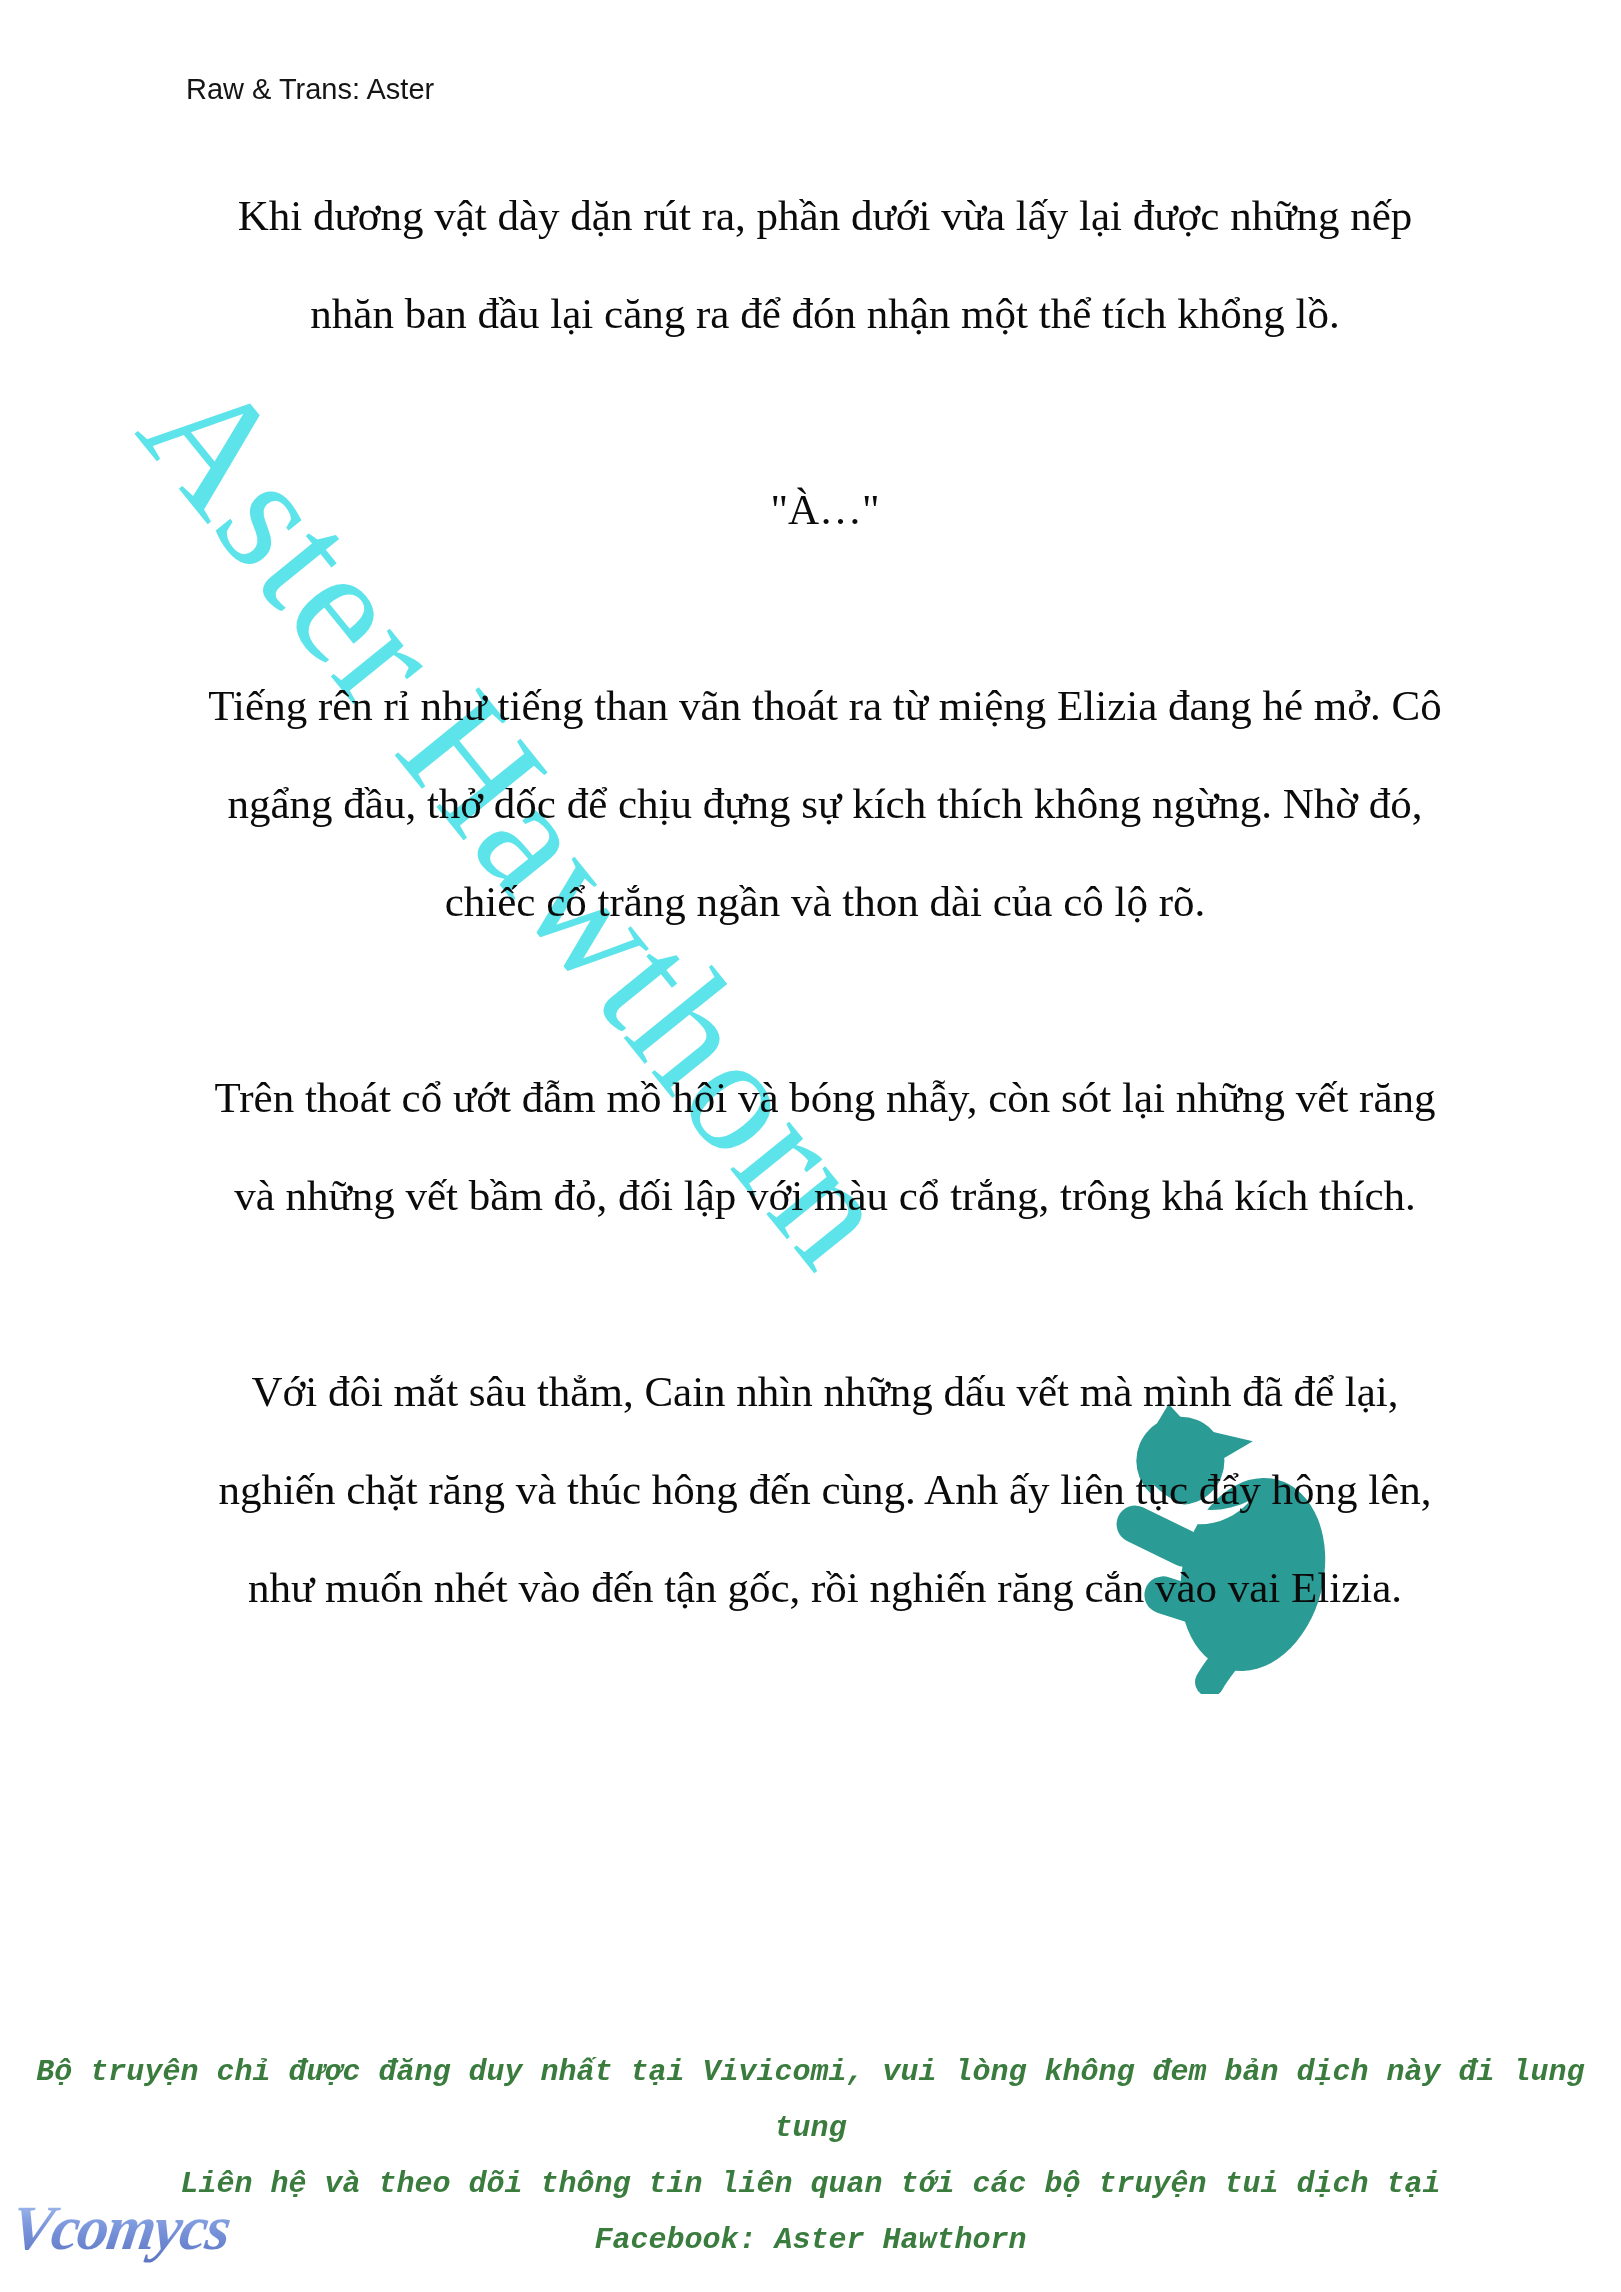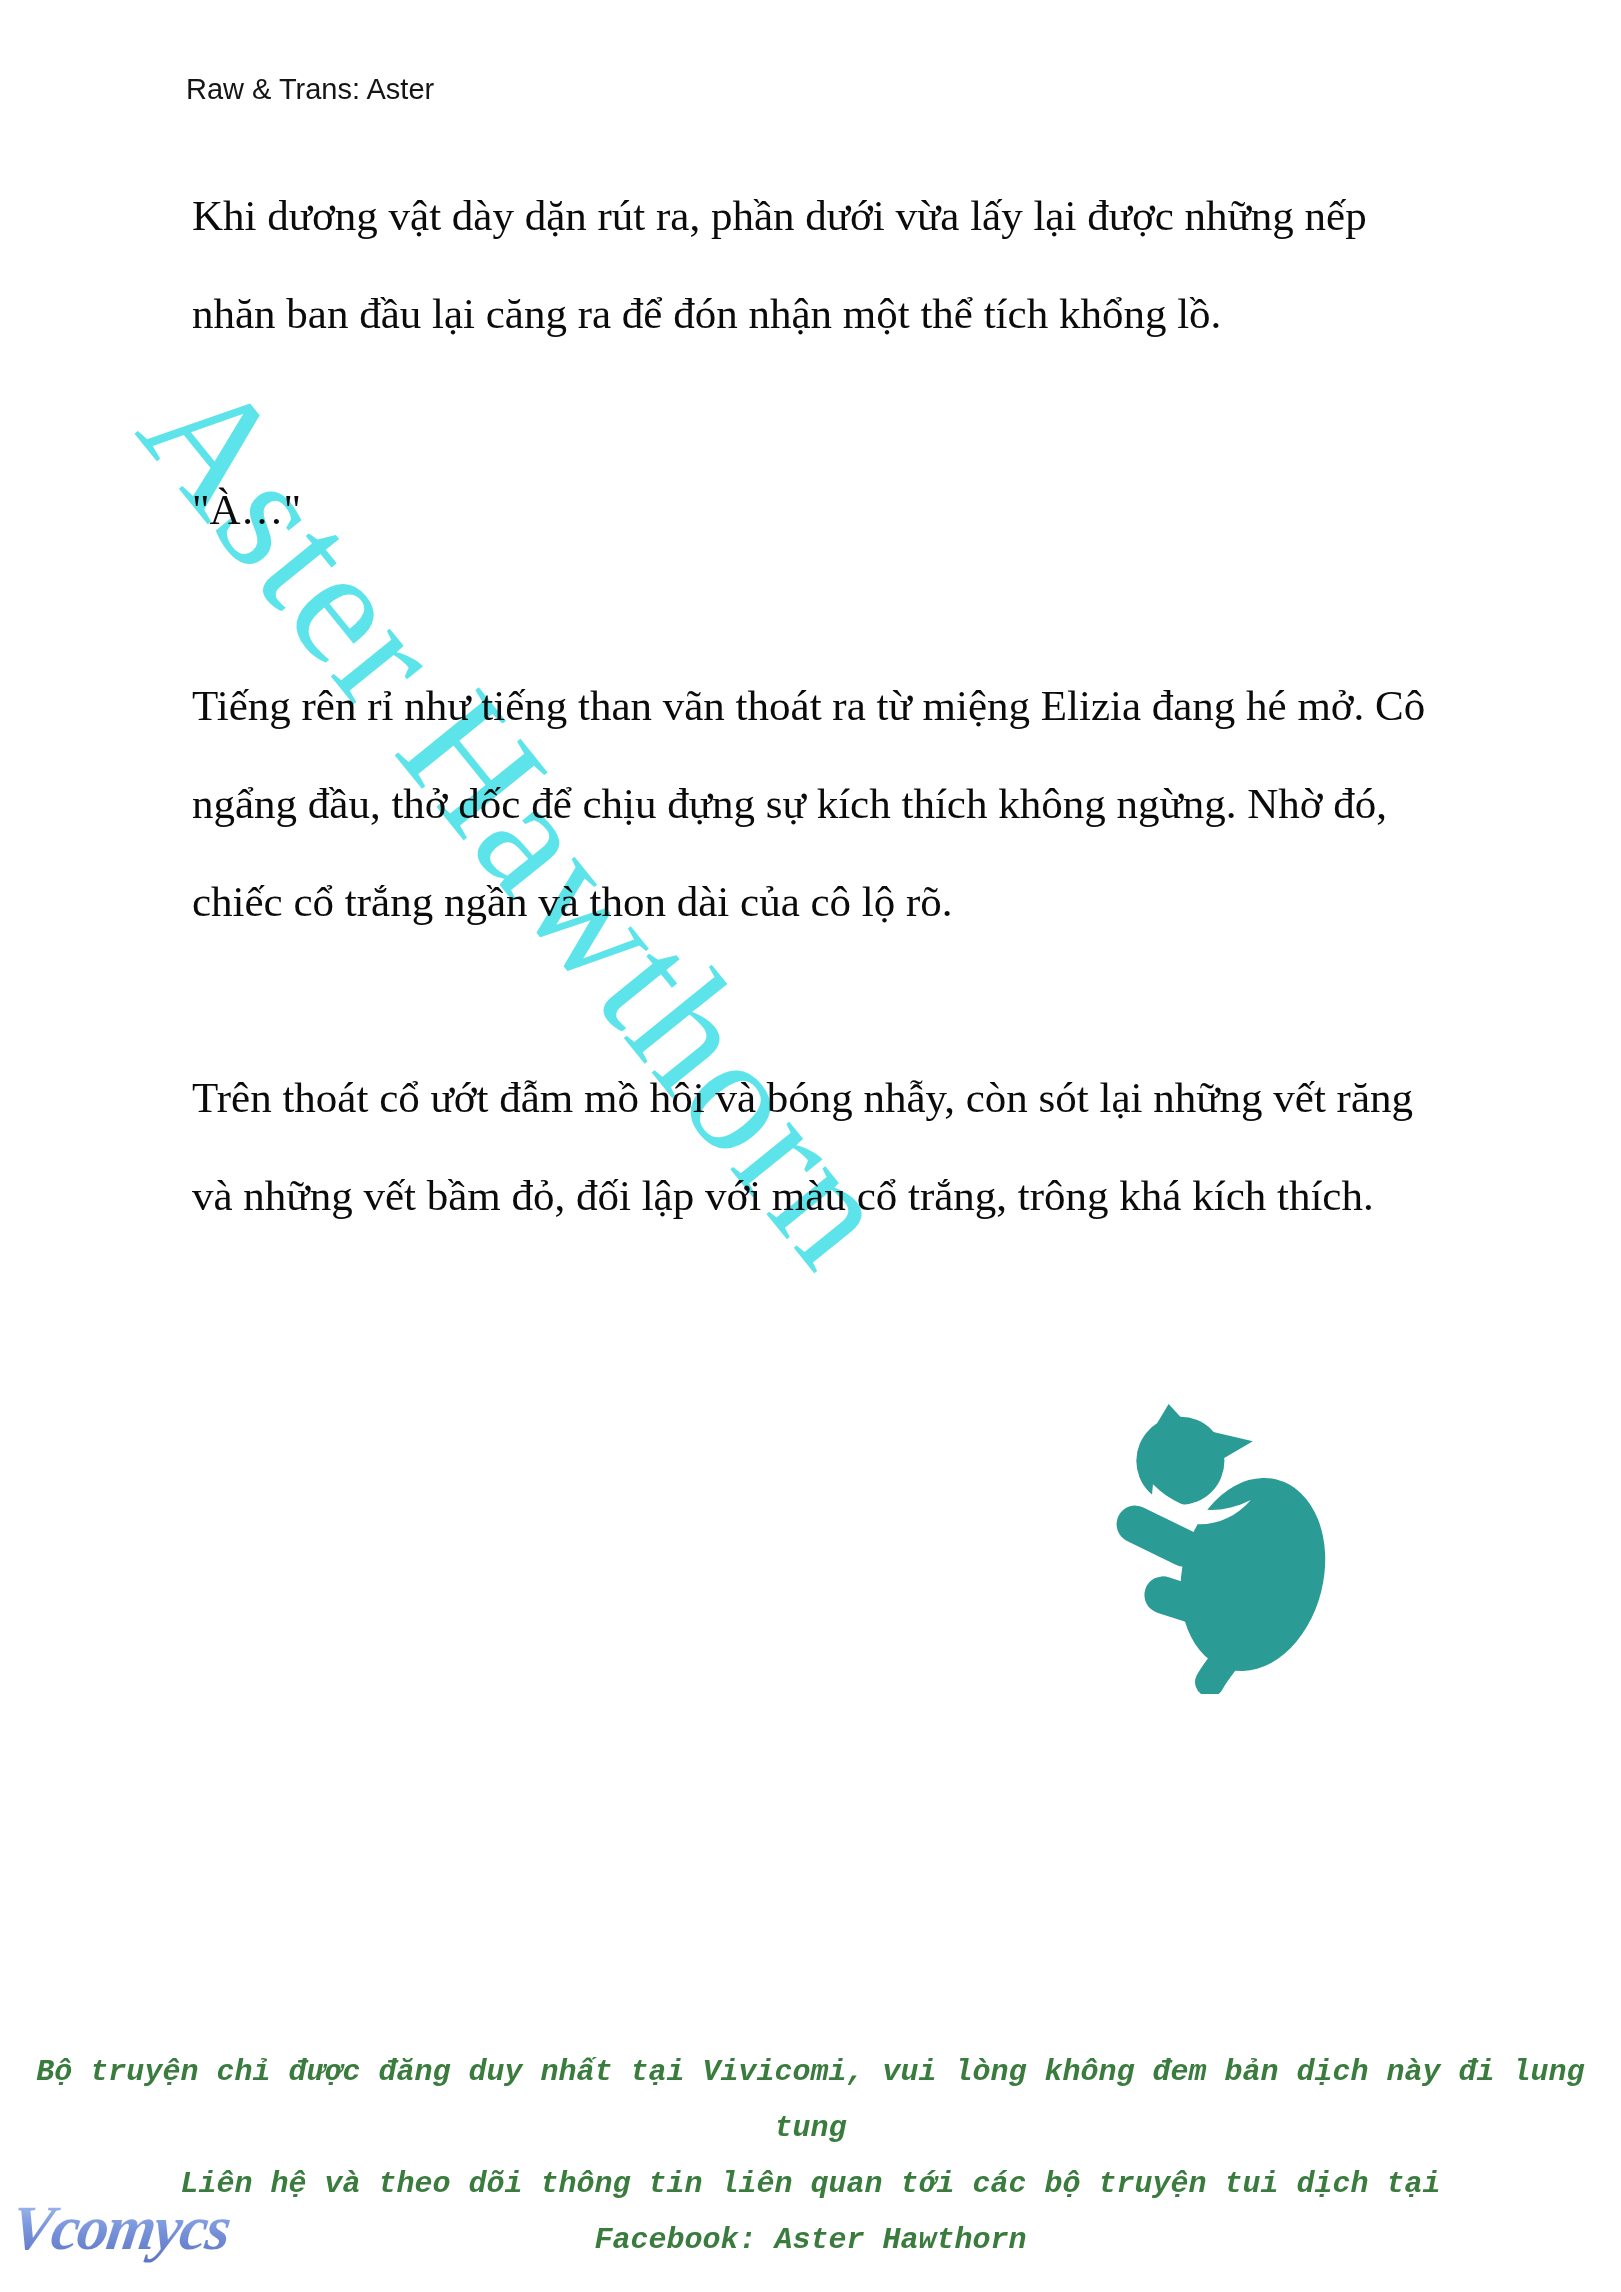--- a/index.html
+++ b/index.html
@@ -36,21 +36,21 @@
   .body-text {
     position: absolute;
     left: 192px;
     top: 167px;
     width: 1266px;
     font-size: 43px;
     line-height: 98px;
     color: #0b0b0b;
     z-index: 2;
   }
-  .body-text p { margin: 0 0 98px 0; }
+  .body-text p { margin: 0 0 98px 0; text-align: center; }
   .cat-wrap {
     position: absolute;
     left: 1104px;
     top: 1400px;
     width: 235px;
     height: 294px;
     z-index: 1;
   }
   .footer-note {
     position: absolute;
@@ -91,20 +91,21 @@
 
   <div class="credit-header">Raw &amp; Trans: Aster</div>
 
   <div class="watermark">Aster Hawthorn</div>
 
   <div class="body-text">
     <p>Khi dương vật dày dặn rút ra, phần dưới vừa lấy lại được những nếp nhăn ban đầu lại căng ra để đón nhận một thể tích khổng lồ.</p>
     <p>"À…"</p>
     <p>Tiếng rên rỉ như tiếng than vãn thoát ra từ miệng Elizia đang hé mở. Cô ngẩng đầu, thở dốc để chịu đựng sự kích thích không ngừng. Nhờ đó, chiếc cổ trắng ngần và thon dài của cô lộ rõ.</p>
     <p>Trên thoát cổ ướt đẫm mồ hôi và bóng nhẫy, còn sót lại những vết răng và những vết bầm đỏ, đối lập với màu cổ trắng, trông khá kích thích.</p>
+    <p>Với đôi mắt sâu thẳm, Cain nhìn những dấu vết mà mình đã để lại, nghiến chặt răng và thúc hông đến cùng. Anh ấy liên tục đẩy hông lên, như muốn nhét vào đến tận gốc, rồi nghiến răng cắn vào vai Elizia.</p>
   </div>
 
   <div class="cat-wrap">
     <svg width="235" height="294" viewBox="0 0 240 300" xmlns="http://www.w3.org/2000/svg" aria-hidden="true">
       <g fill="#2B9B95">
         <polygon points="48,34 66,4 88,28"></polygon>
         <polygon points="92,28 152,42 104,70"></polygon>
         <circle cx="78" cy="62" r="45"></circle>
         <ellipse cx="152" cy="178" rx="72" ry="100" transform="rotate(14 152 178)"></ellipse>
         <rect x="10" y="120" width="94" height="38" rx="19" transform="rotate(26 57 139)"></rect>

